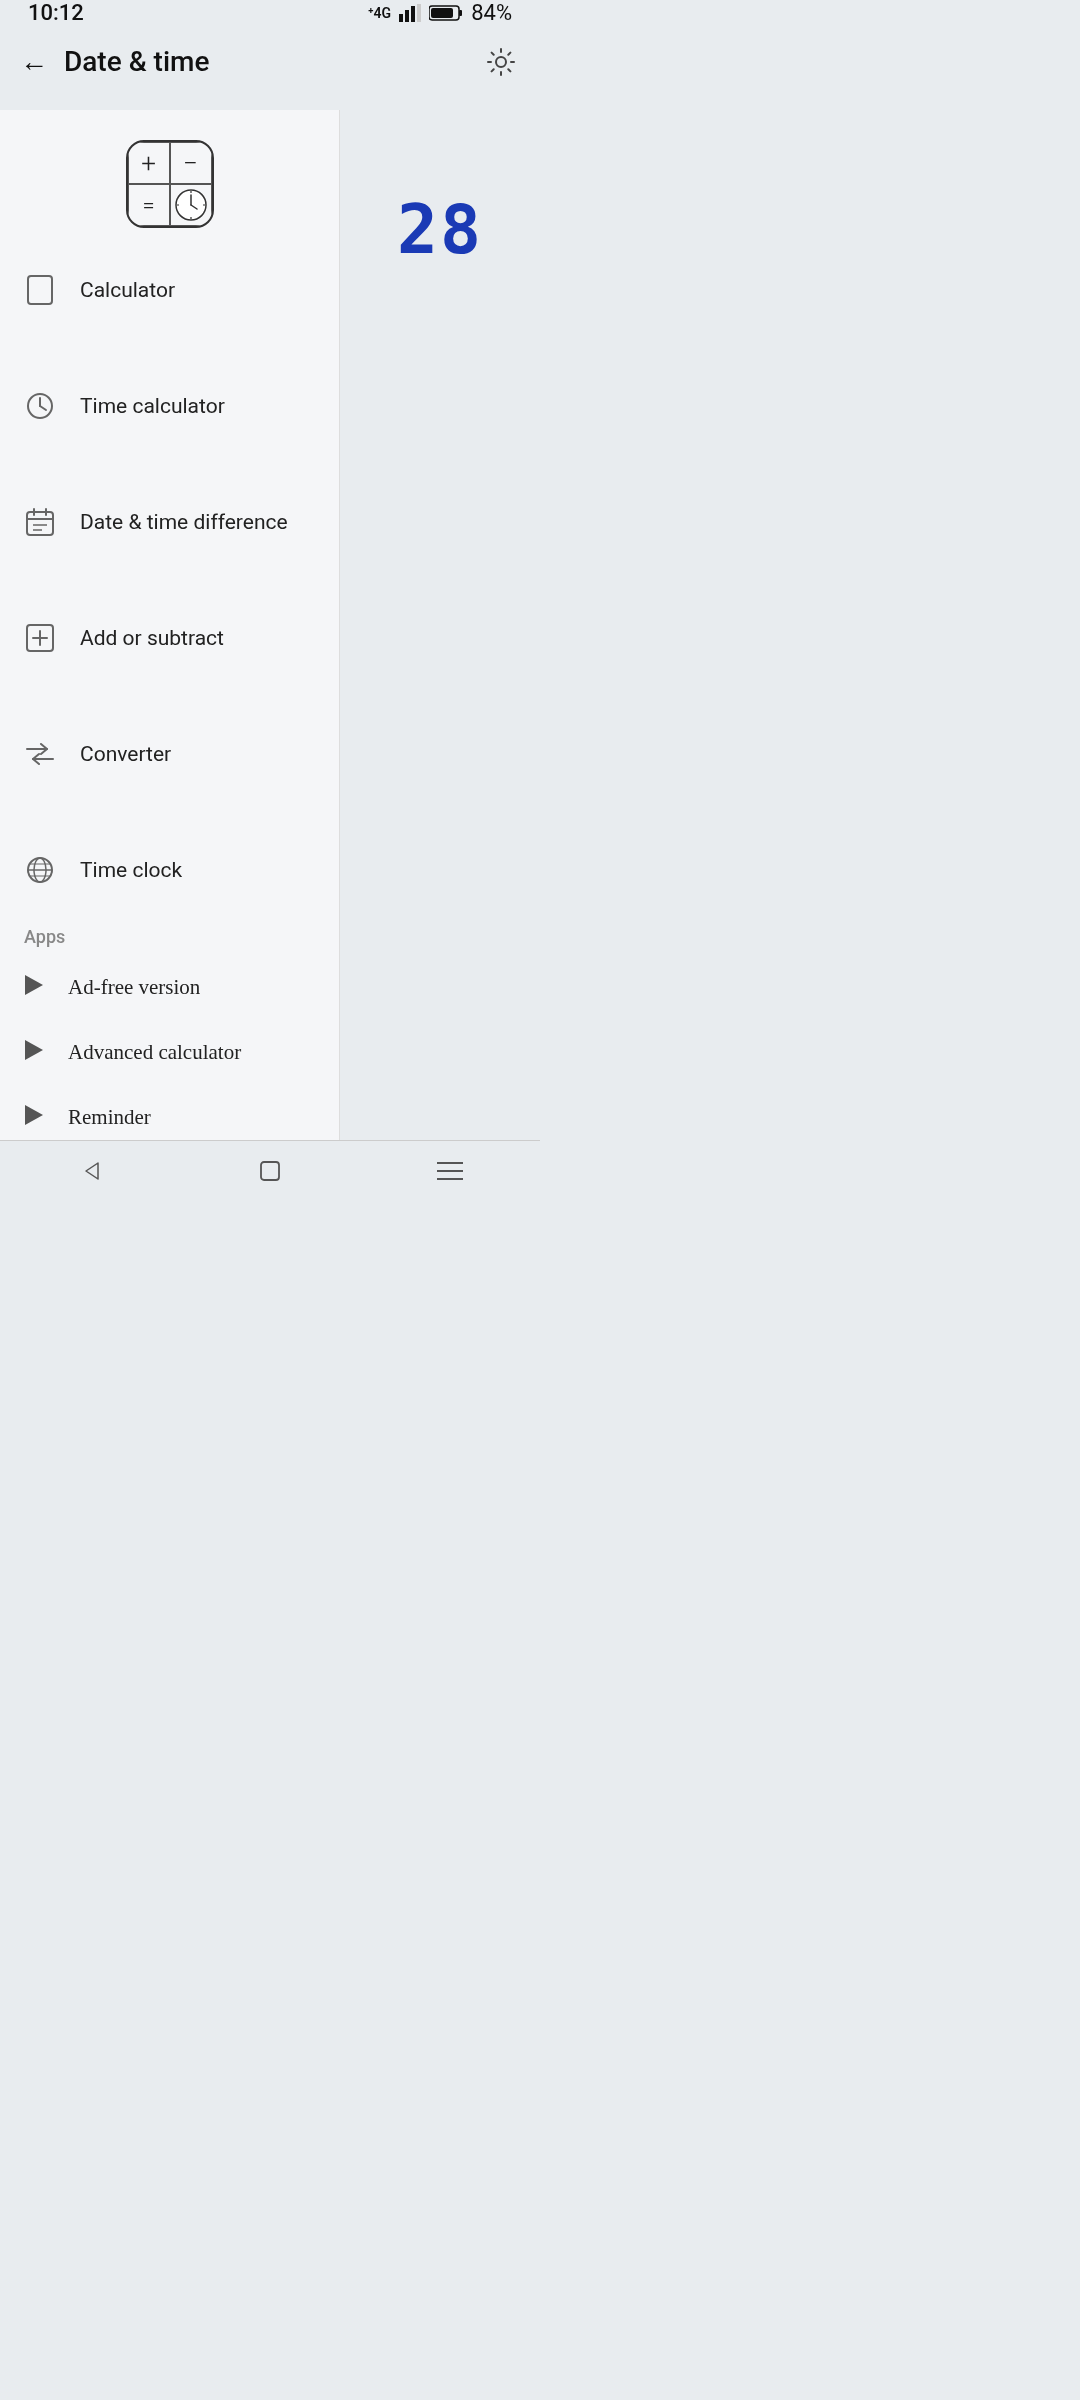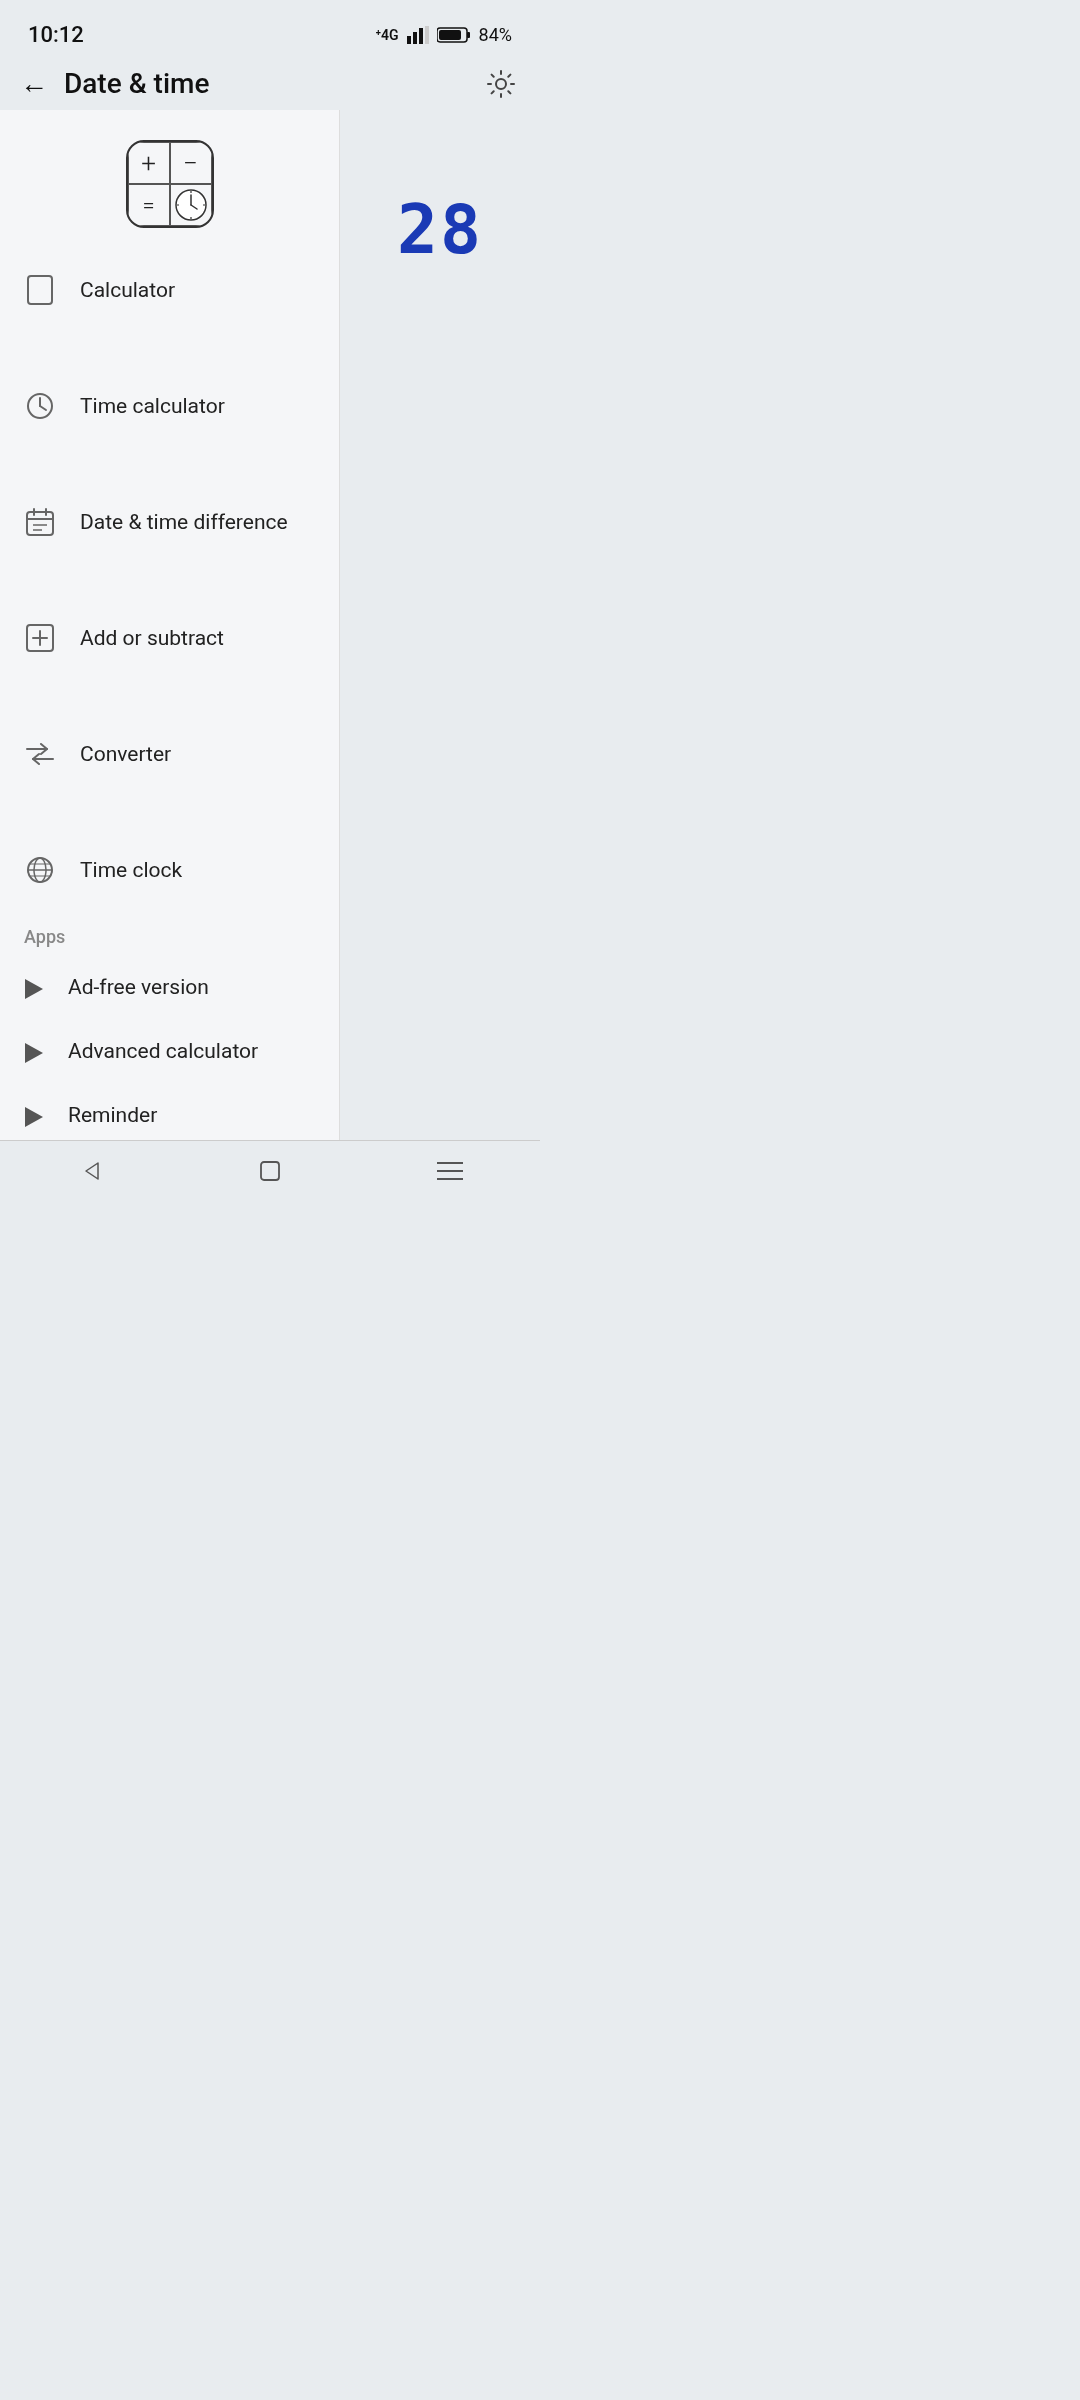--- a/index.html
+++ b/index.html
@@ -12,21 +12,21 @@
       font-family: 'Roboto', Arial, sans-serif;
       overflow: hidden;
       position: relative;
     }
 
     
     .status-bar {
       display: flex;
       justify-content: space-between;
       align-items: center;
-      padding: 22px 28px 10px 28px;
+      padding: 0 28px 10px 28px;
       background-color: #e8ecef;
     }
 
     .status-time {
       font-size: 22px;
       font-weight: 500;
       color: #111;
     }
 
     .status-right {
@@ -168,24 +168,25 @@
     
     .apps-section-label {
       font-size: 18px;
       color: #888;
       font-weight: 500;
       padding: 18px 24px 8px 24px;
     }
 
     .apps-item {
       display: flex;
-      align-items: flex-end;
+      align-items: flex-start;
       gap: 24px;
       padding: 20px 24px;
       cursor: pointer;
+      font-family: Liberation Serif, serif;
     }
 
     .play-icon {
       width: 20px;
       height: 20px;
       display: flex;
       align-items: center;
       justify-content: center;
       color: #555;
       flex-shrink: 0;
@@ -259,21 +260,21 @@
       <rect x="0" y="10" width="4" height="8" fill="#111"></rect>
       <rect x="6" y="6" width="4" height="12" fill="#111"></rect>
       <rect x="12" y="2" width="4" height="16" fill="#111"></rect>
       <rect x="18" y="0" width="4" height="18" fill="#ccc"></rect>
     </svg>
     <svg width="34" height="18" viewBox="0 0 34 18">
       <rect x="0" y="2" width="30" height="14" rx="3" ry="3" fill="none" stroke="#111" stroke-width="1.5"></rect>
       <rect x="30" y="6" width="3" height="6" rx="1" fill="#111"></rect>
       <rect x="2" y="4" width="22" height="10" rx="2" fill="#111"></rect>
     </svg>
-    <span style="font-size:18px;color:#111;">84%</span>
+    <span style="font-size:22px;color:#111;">84%</span>
   </div>
 </div>
 
 <div class="top-bar">
   <div class="top-bar-left">
     <span class="back-arrow">←</span>
     <span class="page-title">Date &amp; time</span>
   </div>
   <span class="gear-icon">
     <svg width="30" height="30" viewBox="0 0 30 30" fill="none">

